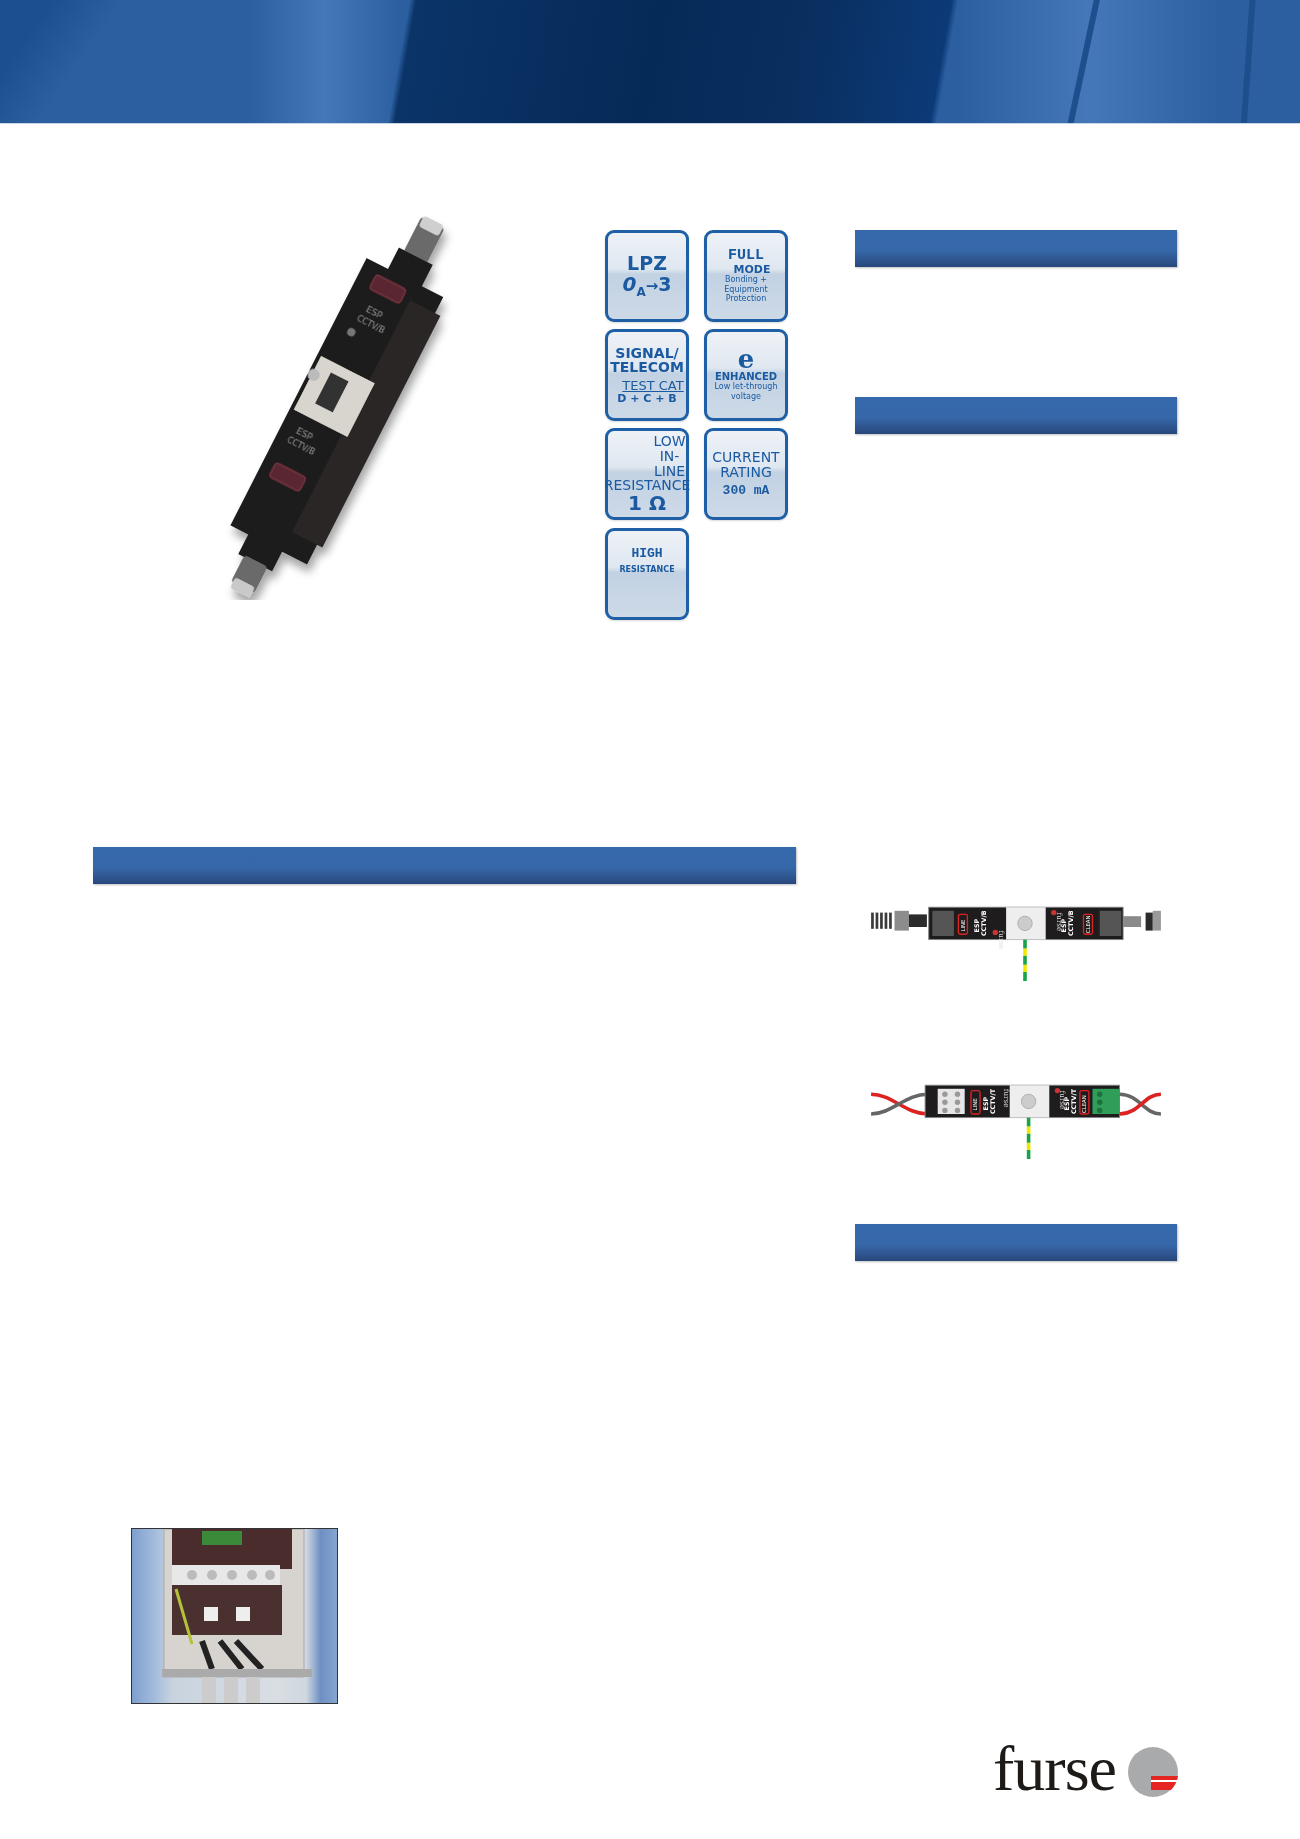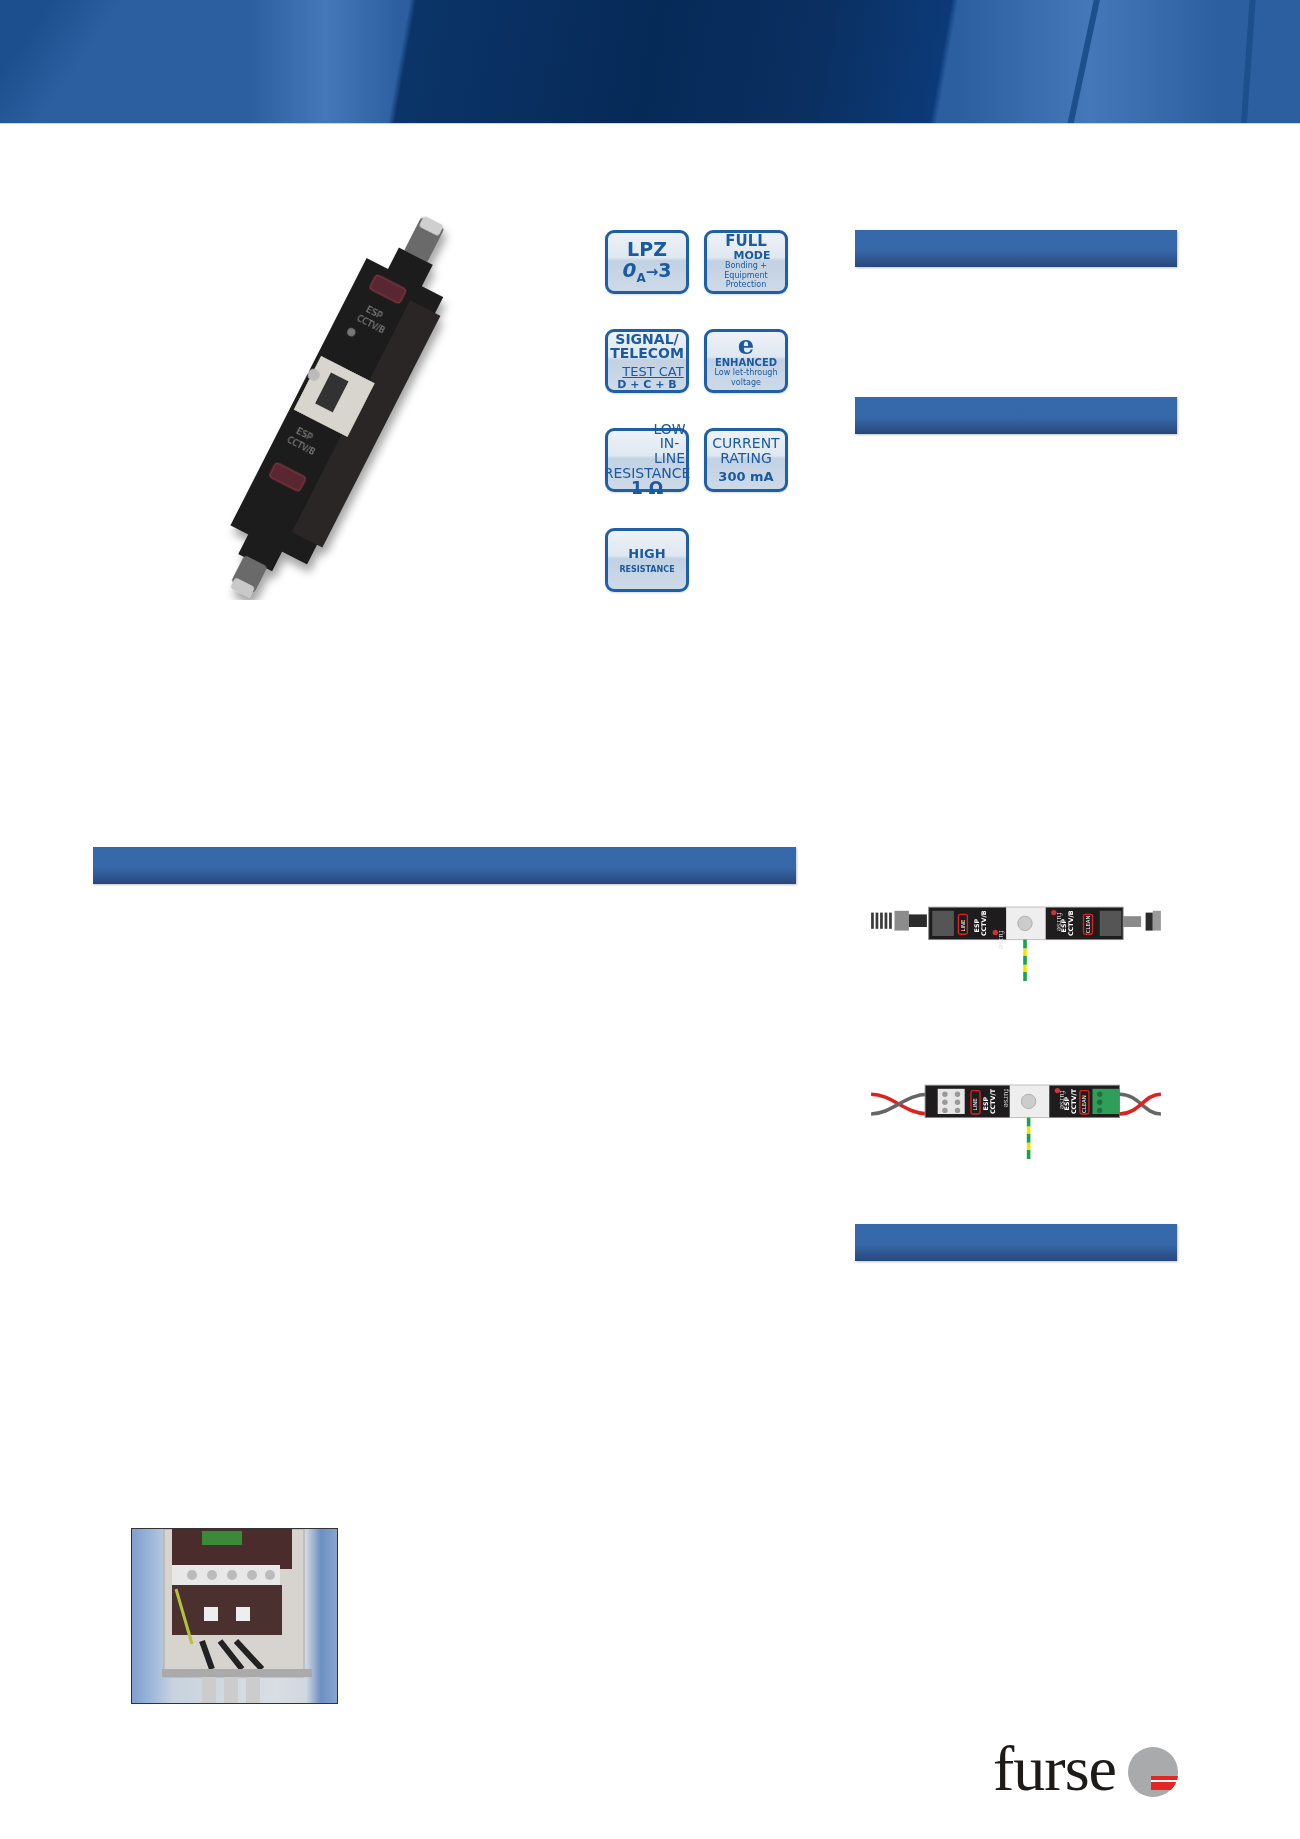--- a/index.html
+++ b/index.html
@@ -25,30 +25,30 @@
   }
   .header-band .light {
     position: absolute; top: 0; height: 124px; background: linear-gradient(90deg, rgba(90,140,205,0.0), rgba(90,140,205,0.55), rgba(90,140,205,0.0));
   }
 
   
   .product-photo { position: absolute; left: 205px; top: 210px; width: 270px; height: 390px; }
 
   
   .badge {
-    position: absolute; width: 84px; height: 64px;
+    position: absolute; width: 84px; height: 92px;
     border: 3px solid #1f5fa6; border-radius: 9px;
     background: linear-gradient(180deg, #eef2f7 0%, #dfe7f0 42%, #c2d2e3 48%, #cdd9e7 100%);
     color: #1b5aa0; text-align: center; font-family: "DejaVu Sans", sans-serif; font-weight: bold;
     box-shadow: 0 1px 2px rgba(0,0,0,0.15);
     display: flex; flex-direction: column; align-items: center; justify-content: center; line-height: 1.05;
   }
   .badge .l1 { font-size: 11px; padding-left: 12px; }
   .badge .big { font-size: 19px; }
-  .badge .med { font-size: 13px; }
+  .badge .med { font-size: 13px; font-family: Liberation Mono, monospace; }
   .badge .sm { font-size: 8px; font-weight: normal; line-height: 1.2; }
   .badge .xs { font-size: 14px; }
   .badge .ital { font-style: italic; font-size: 20px; }
   .badge .e-glyph { font-family: "DejaVu Serif", serif; font-size: 26px; line-height: 0.9; }
 
   
   .section-bar {
     position: absolute; height: 37px;
     background: linear-gradient(180deg, #3569ab 0%, #3668a9 55%, #2f5690 80%, #27477b 100%);
     box-shadow: 1px 1px 2px rgba(0,0,0,0.25);
@@ -136,21 +136,21 @@
 <div class="badge" style="left:704px;top:329px;">
   <span class="e-glyph">e</span>
   <span class="xs" style="font-size:10px;">ENHANCED</span>
   <span class="sm">Low let-through</span>
   <span class="sm">voltage</span>
 </div>
 
 <div class="badge" style="left:605px;top:428px;">
   <span class="xs" style="font-weight:normal;padding-left:45px;">LOW IN-LINE</span>
   <span class="xs" style="font-weight:normal;">RESISTANCE</span>
-  <span class="big" style="font-size:17px;text-align:right;">1 Ω</span>
+  <span class="big" style="font-size:20px;text-align:right;">1 Ω</span>
 </div>
 
 <div class="badge" style="left:704px;top:428px;">
   <span class="xs" style="font-weight:normal;">CURRENT</span>
   <span class="xs" style="font-weight:normal;">RATING</span>
   <span class="med" style="margin-top:4px;">300 mA</span>
 </div>
 
 <div class="badge" style="left:605px;top:528px;justify-content:flex-start;padding-top:16px;">
   <span class="med">HIGH</span>

